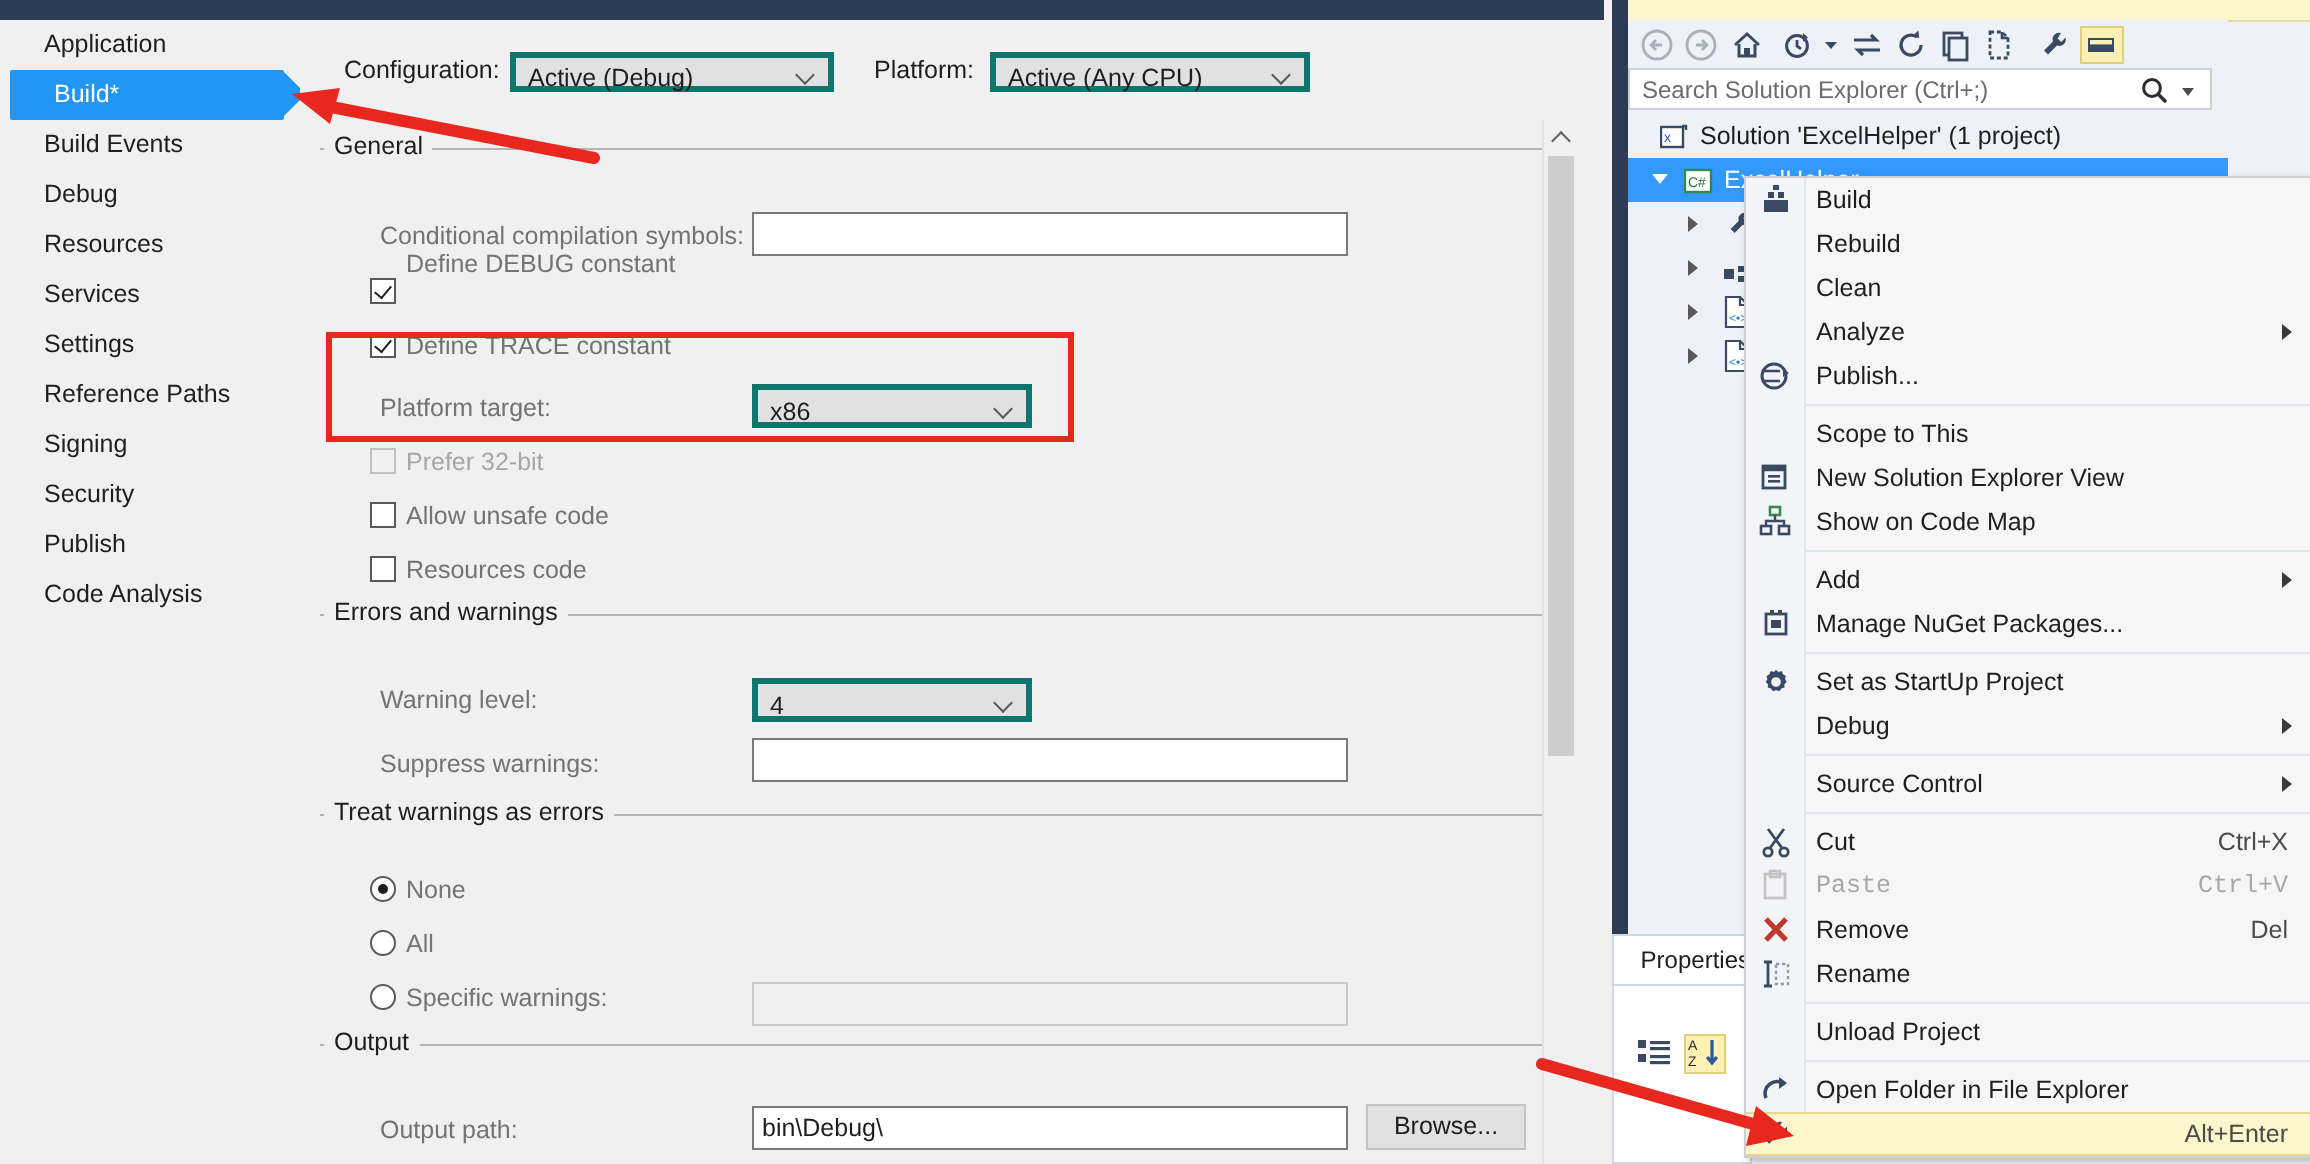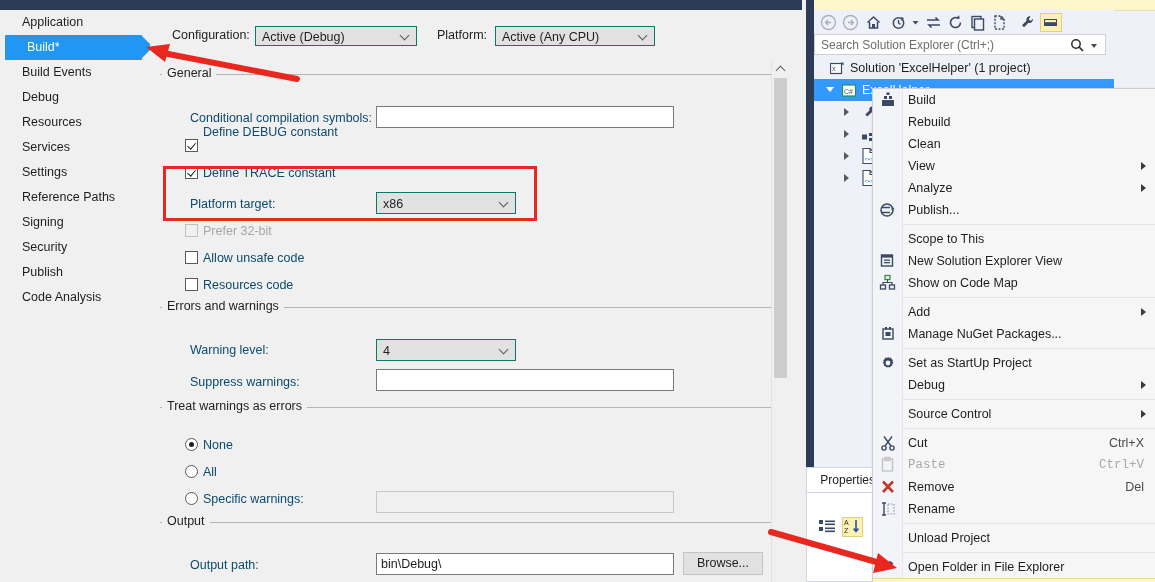--- a/index.html
+++ b/index.html
@@ -13,30 +13,30 @@
   #topbar{position:absolute;left:0;top:0;width:806px;height:10px;background:#2d3c56;}
   #tablist{position:absolute;left:0;top:10px;width:150px;height:572px;background:#f0f0f0;}
   .tab{height:25px;line-height:25px;padding-left:22px;font-size:12.5px;color:#1e1e1e;white-space:nowrap;}
   .tab.sel{background:#2196f3;color:#fff;margin:0 8px 0 5px;border-radius:1px;position:relative;}
   .tab.sel::after{content:"";position:absolute;right:-11px;top:1px;border-top:11px solid transparent;
     border-bottom:11px solid transparent;border-left:11px solid #2196f3;}
   #pane{position:absolute;left:150px;top:10px;width:656px;height:572px;background:#f0f0f0;}
   #cfgrow{position:absolute;left:10px;top:13px;width:640px;height:28px;}
   .lbl{font-size:12.5px;color:#1e1e1e;text-align:right;}
   .combo{
-    display:inline-block;height:20px;line-height:20px;background:#e1e1e1;border:1px solid #0f766e;
+    display:inline-block;height:20px;line-height:20px;background:#e1e1e1;border:3px solid #0f766e;
     font-size:12.5px;padding-left:6px;box-sizing:border-box;position:relative;vertical-align:middle;color:#1e1e1e;
   }
   .combo .chev{position:absolute;right:7px;top:5px;width:8px;height:8px;}
   .combo .chev::before{content:"";position:absolute;left:0;top:0;width:6px;height:6px;
     border-left:1.4px solid #5a5a5a;border-bottom:1.4px solid #5a5a5a;transform:rotate(-45deg);}
   .group{position:absolute;left:10px;font-size:12.5px;color:#1e1e1e;}
   .group .gtitle{position:absolute;left:2px;top:-8px;background:#f0f0f0;padding:0 5px;white-space:nowrap;}
   .group .gline{position:absolute;left:0;top:0;height:1px;background:#b4b4b4;}
-  .rowlbl{position:absolute;font-size:12.5px;color:#0c4a6e;white-space:nowrap;}
+  .rowlbl{position:absolute;font-size:12.5px;color:#737373;white-space:nowrap;}
   .rowlbl.dim{color:#a6a6a6;}
   .txtbox{position:absolute;background:#fff;border:1px solid #7a7a7a;height:22px;box-sizing:border-box;
           font-size:12.5px;line-height:20px;padding-left:4px;color:#1e1e1e;white-space:nowrap;overflow:hidden;}
   .txtbox.dis{background:#f0f0f0;border-color:#c8c8c8;}
   .cbx{position:absolute;width:13px;height:13px;border:1px solid #595959;background:#fff;box-sizing:border-box;}
   .cbx.dis{border-color:#c0c0c0;background:#f0f0f0;}
   .cbx.on::after{content:"";position:absolute;left:3px;top:1px;width:4px;height:7px;
     border-right:1.6px solid #1e1e1e;border-bottom:1.6px solid #1e1e1e;transform:rotate(40deg);}
   .rdo{position:absolute;width:13px;height:13px;border:1px solid #595959;border-radius:50%;background:#fff;box-sizing:border-box;}
   .rdo.on::after{content:"";position:absolute;left:3px;top:3px;width:5px;height:5px;border-radius:50%;background:#1e1e1e;}
@@ -378,24 +378,20 @@
     </span>
     <span>Build</span>
   </div>
   <div class="mi">
     <span>Rebuild</span>
   </div>
   <div class="mi">
     <span>Clean</span>
   </div>
   <div class="mi">
-    <span>View</span>
-    <span class="arw"></span>
-  </div>
-  <div class="mi">
     <span>Analyze</span>
     <span class="arw"></span>
   </div>
   <div class="mi">
     <span class="mic">
       <svg width="18" height="18" viewBox="0 0 18 18">
           <circle cx="8" cy="9" r="6" fill="none" stroke="#3b4a63" stroke-width="1.5"></circle>
           <path d="M3 6.5 h8 M3 11.5 h8" stroke="#3b4a63" stroke-width="1.3"></path>
           <path d="M12.5 5.5 l3 2 l-3 2" fill="#3b4a63"></path>
         </svg>

